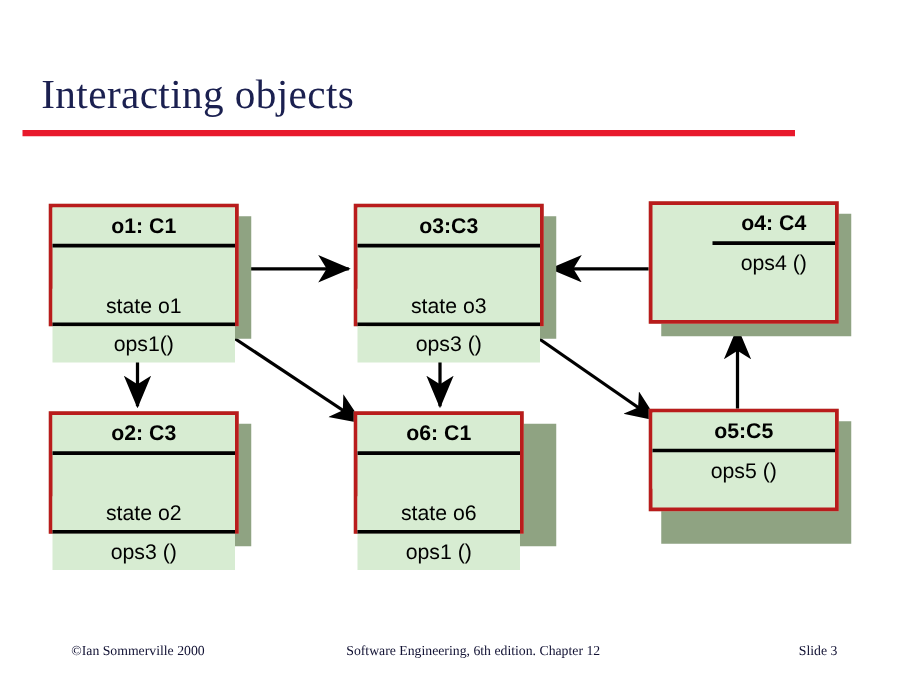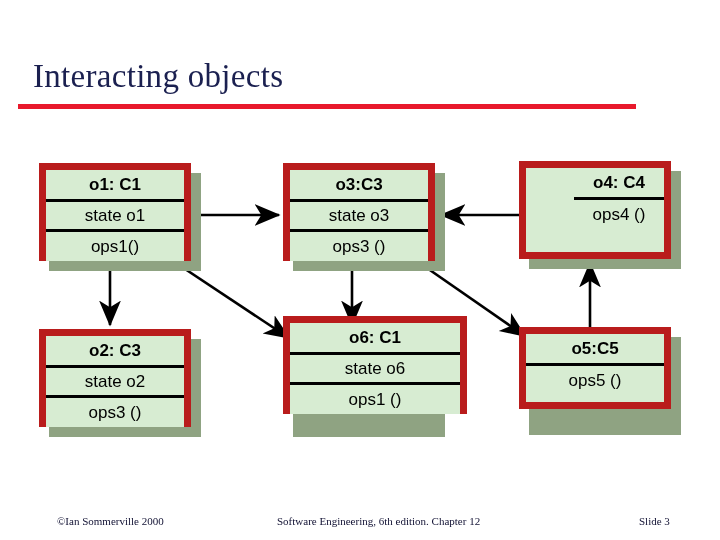--- a/index.html
+++ b/index.html
@@ -50,21 +50,21 @@
     width: 720px;
     height: 540px;
     pointer-events: none;
   }
 
   
   .obj-box {
     position: absolute;
     box-sizing: border-box;
     background: #d7ecd2;
-    border: 7px solid #b91c1c;
+    border: 3px solid #b91c1c;
     z-index: 3;
   }
   .obj-shadow {
     position: absolute;
     background: #8fa382;
     z-index: 1;
   }
   .obj-row {
     box-sizing: border-box;
     text-align: center;
@@ -78,20 +78,21 @@
   .row-name {
     height: 32px;
     font-weight: bold;
     font-size: 17px;
     border-bottom: 3px solid #000000;
   }
   .row-state {
     height: 30px;
     font-size: 17px;
     border-bottom: 3px solid #000000;
+    margin-top: 33px;
   }
   .row-ops {
     height: 29px;
     font-size: 17px;
   }
 
   
   .footer-text {
     position: absolute;
     top: 515px;
@@ -157,21 +158,21 @@
     <div class="obj-row row-name">o4: C4</div>
     <div class="obj-row row-ops">ops4 ()</div>
   </div>
 
   <div class="obj-box" style="left:39px; top:329px; width:152px; height:98px;">
     <div class="obj-row row-name">o2: C3</div>
     <div class="obj-row row-state">state o2</div>
     <div class="obj-row row-ops">ops3 ()</div>
   </div>
 
-  <div class="obj-box" style="left:283px; top:316px; width:184px; height:98px;">
+  <div class="obj-box" style="left:283px; top:329px; width:136px; height:98px;">
     <div class="obj-row row-name">o6: C1</div>
     <div class="obj-row row-state">state o6</div>
     <div class="obj-row row-ops">ops1 ()</div>
   </div>
 
   <div class="obj-box" style="left:519px; top:327px; width:152px; height:82px;">
     <div class="obj-row row-name">o5:C5</div>
     <div class="obj-row row-ops">ops5 ()</div>
   </div>
 

